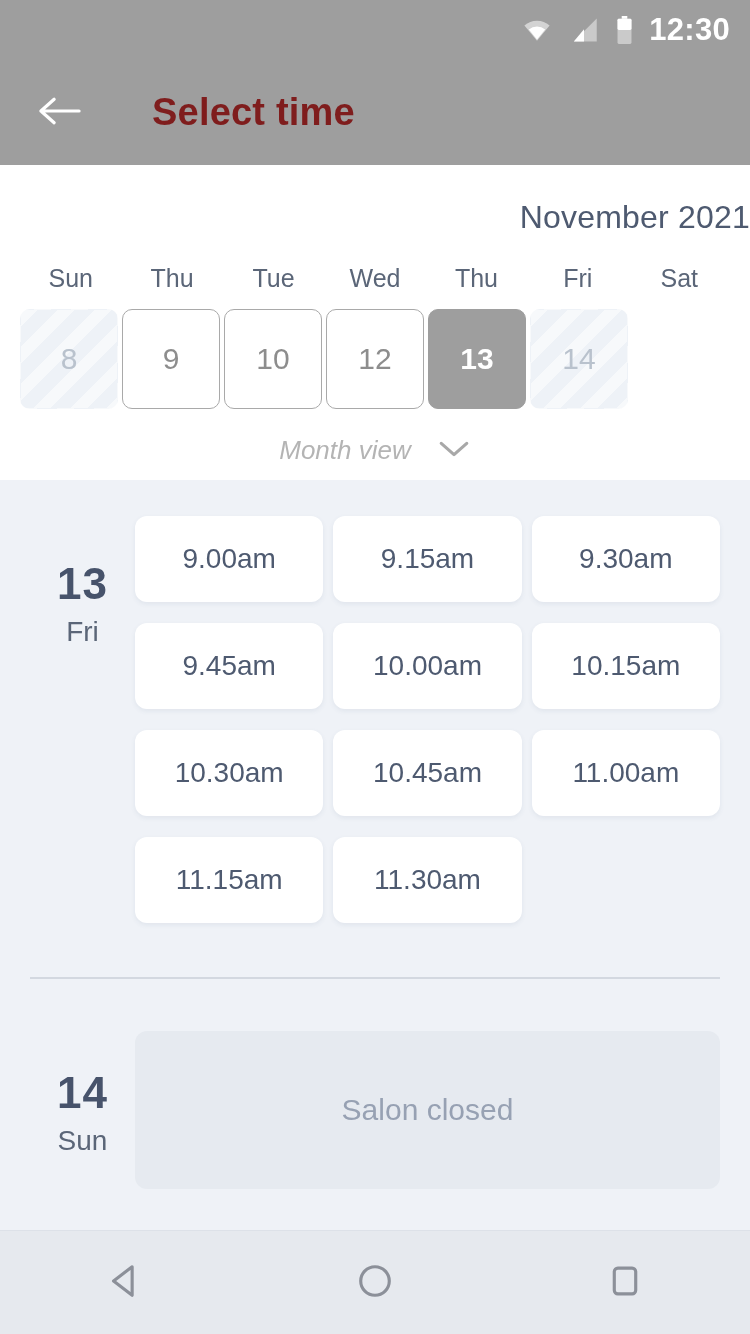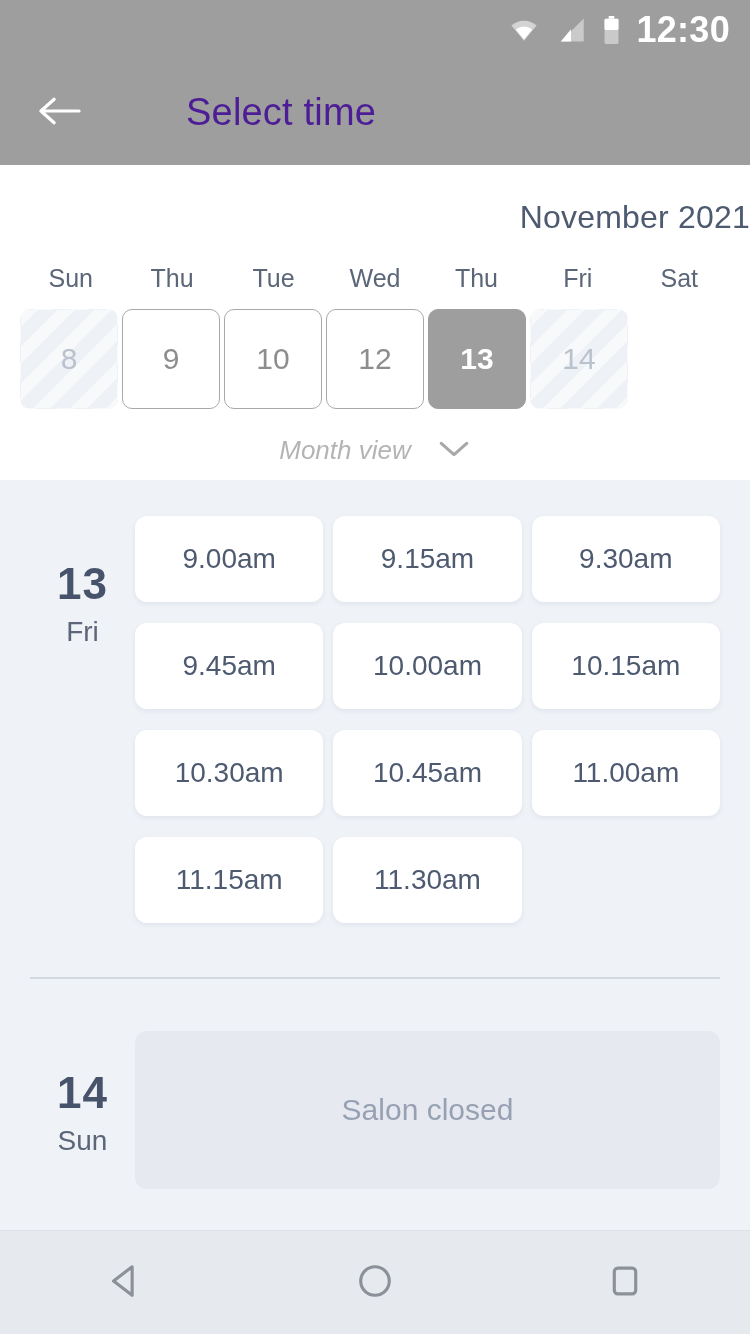--- a/index.html
+++ b/index.html
@@ -36,21 +36,21 @@
     flex: 0 0 auto;
   }
   .status-icons {
     display: flex;
     align-items: center;
     gap: 18px;
   }
   .status-icon { display: flex; align-items: center; }
   .status-time {
     color: #ffffff;
-    font-size: 36px;
+    font-size: 31px;
     font-weight: bold;
     letter-spacing: 0.3px;
     margin-left: 16px;
   }
 
   
   .app-bar {
     height: 105px;
     background: #9e9e9e;
     display: flex;
@@ -60,24 +60,24 @@
   }
   .back-btn {
     width: 52px;
     height: 52px;
     display: flex;
     align-items: center;
     justify-content: center;
     cursor: pointer;
   }
   .app-title {
-    color: #4c1d95;
+    color: #7f1d1d;
     font-size: 38px;
-    font-weight: normal;
-    margin-left: 100px;
+    font-weight: bold;
+    margin-left: 66px;
     letter-spacing: 0.2px;
   }
 
   
   .calendar-panel {
     background: #ffffff;
     padding-top: 34px;
     padding-bottom: 14px;
     flex: 0 0 auto;
   }

